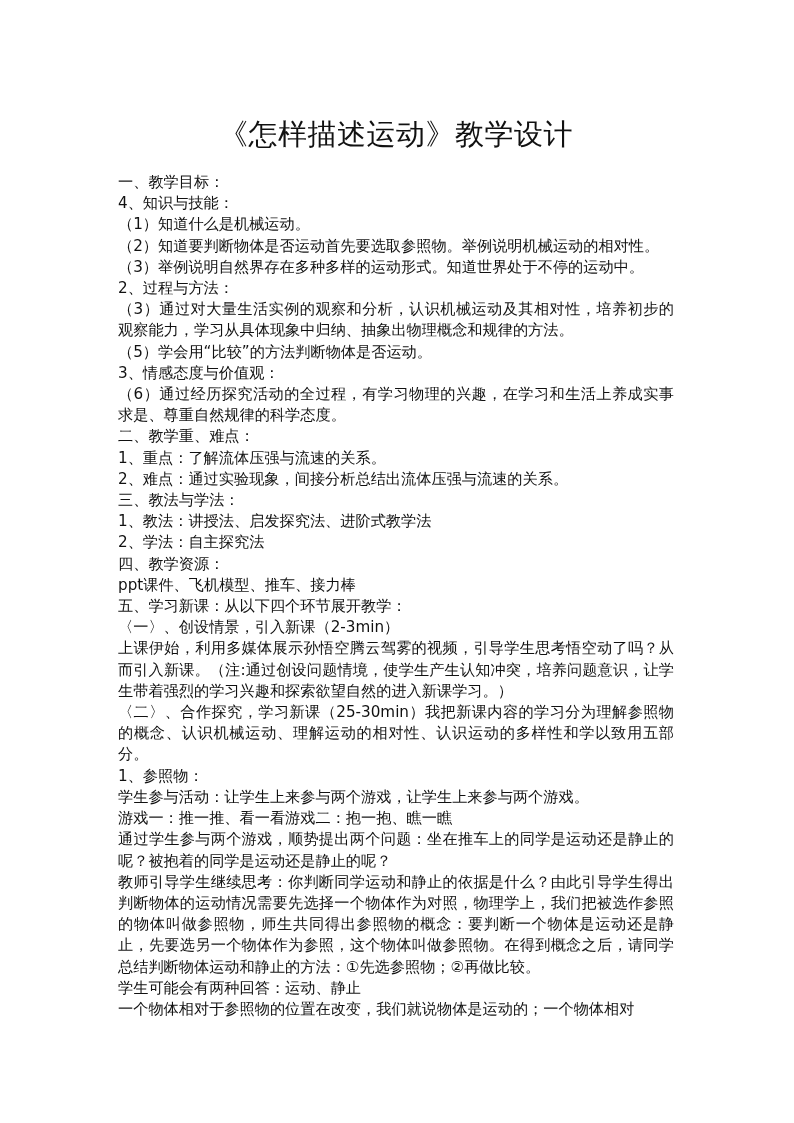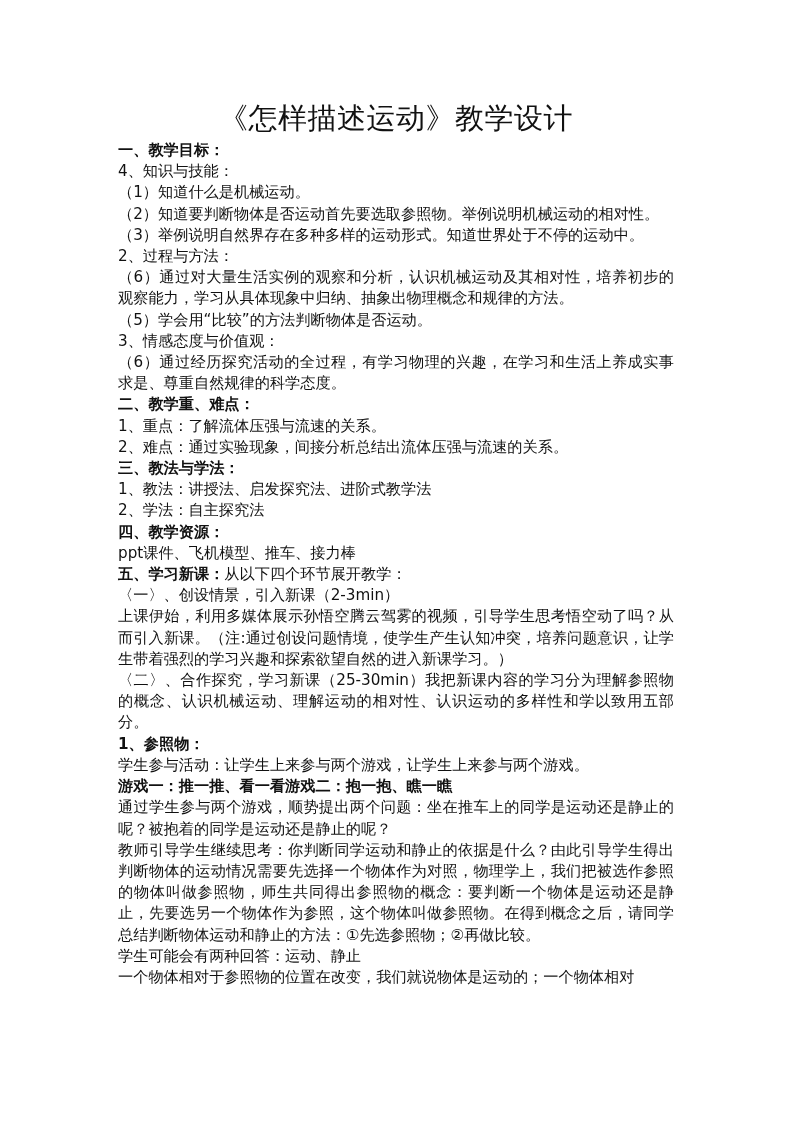--- a/index.html
+++ b/index.html
@@ -1,37 +1,37 @@
 <!DOCTYPE html>
 <html><head>
 <meta charset="utf-8">
 <style>
   html, body { margin: 0; padding: 0; background: #ffffff; }
   body { width: 794px; height: 1123px; position: relative; overflow: hidden;
          font-family: "DejaVu Sans", "Liberation Sans", sans-serif; color: #111; }
   .page { position: absolute; left: 118px; top: 96px; width: 556px; }
-  .title { text-align: center; font-size: 29px; line-height: 44px; height: 44px; margin: 0;
+  .title { text-align: center; font-size: 29px; line-height: 44px; height: 44px; margin: 16px;
            font-weight: normal; letter-spacing: 0.5px; }
   .line { font-size: 15.2px; line-height: 21.2px; margin: 0; white-space: normal;
           text-align: justify; }
-  .bold { font-weight: bold; }
+  .bold { font-weight: normal; }
 </style>
 </head>
 <body>
 
 <div class="page">
   <h1 class="title">《怎样描述运动》教学设计</h1>
 
   <p class="line bold">一、教学目标：</p>
   <p class="line">4、知识与技能：</p>
   <p class="line">（1）知道什么是机械运动。</p>
   <p class="line">（2）知道要判断物体是否运动首先要选取参照物。举例说明机械运动的相对性。</p>
   <p class="line">（3）举例说明自然界存在多种多样的运动形式。知道世界处于不停的运动中。</p>
   <p class="line">2、过程与方法：</p>
-  <p class="line">（6）通过对大量生活实例的观察和分析，认识机械运动及其相对性，培养初步的观察能力，学习从具体现象中归纳、抽象出物理概念和规律的方法。</p>
+  <p class="line">（3）通过对大量生活实例的观察和分析，认识机械运动及其相对性，培养初步的观察能力，学习从具体现象中归纳、抽象出物理概念和规律的方法。</p>
   <p class="line">（5）学会用“比较”的方法判断物体是否运动。</p>
   <p class="line">3、情感态度与价值观：</p>
   <p class="line">（6）通过经历探究活动的全过程，有学习物理的兴趣，在学习和生活上养成实事求是、尊重自然规律的科学态度。</p>
 
   <p class="line bold">二、教学重、难点：</p>
   <p class="line">1、重点：了解流体压强与流速的关系。</p>
   <p class="line">2、难点：通过实验现象，间接分析总结出流体压强与流速的关系。</p>
 
   <p class="line bold">三、教法与学法：</p>
   <p class="line">1、教法：讲授法、启发探究法、进阶式教学法</p>

